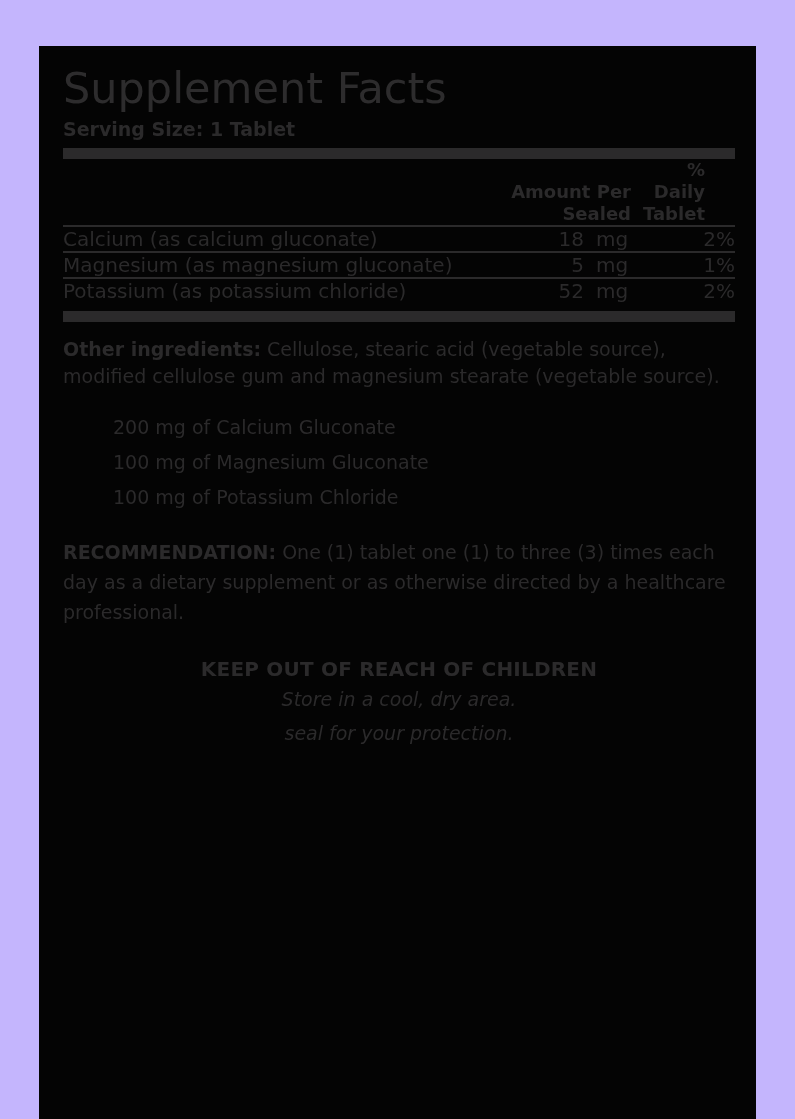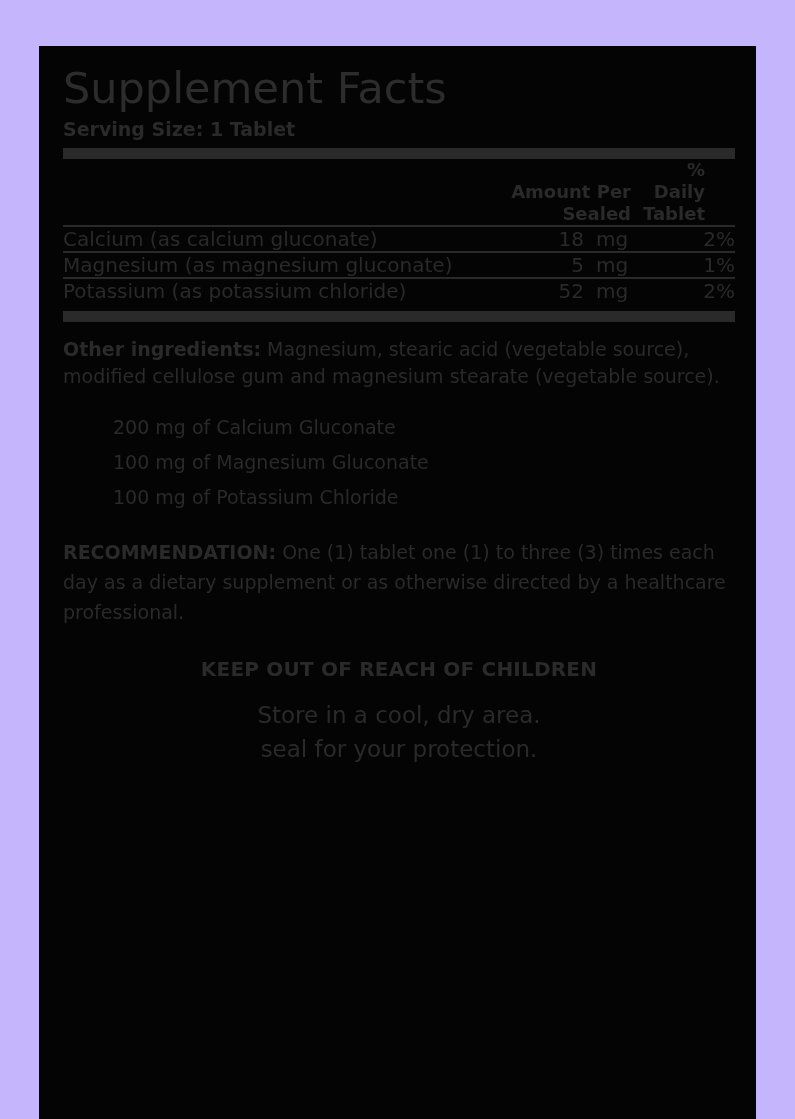--- a/index.html
+++ b/index.html
@@ -154,24 +154,25 @@
   .keep-out {
     margin-top: 30px;
     text-align: center;
     font-weight: bold;
     font-size: 20px;
     letter-spacing: 0.2px;
     color: #2b2a2b;
   }
   .store-lines {
     text-align: center;
-    font-size: 23px;
+    font-size: 19px;
     line-height: 34px;
     color: #2b2a2b;
-    margin-top: 17px;
+    margin-top: 1px;
+    font-style: italic;
   }
   .product-line {
     text-align: center;
     font-size: 19px;
     color: #2b2a2b;
     margin-top: 30px;
   }
 </style>
 </head>
 <body>
@@ -230,21 +231,21 @@
             <td class="row-amt"><span>52</span><span class="unit">mg</span></td>
             <td class="row-dv">2%</td>
           </tr>
         </tbody>
       </table>
 
       <div class="rule-thick"></div>
 
       <div class="body-block">
         <p>
-          <span class="bold">Other ingredients:</span><span> Magnesium, stearic acid (vegetable source), modified cellulose gum and magnesium stearate (vegetable source).</span>
+          <span class="bold">Other ingredients:</span><span> Cellulose, stearic acid (vegetable source), modified cellulose gum and magnesium stearate (vegetable source).</span>
         </p>
       </div>
 
       <div class="each-block">
         <ul class="ingredient-list">
           <li>200 mg of Calcium Gluconate</li>
           <li>100 mg of Magnesium Gluconate</li>
           <li>100 mg of Potassium Chloride</li>
         </ul>
       </div>

